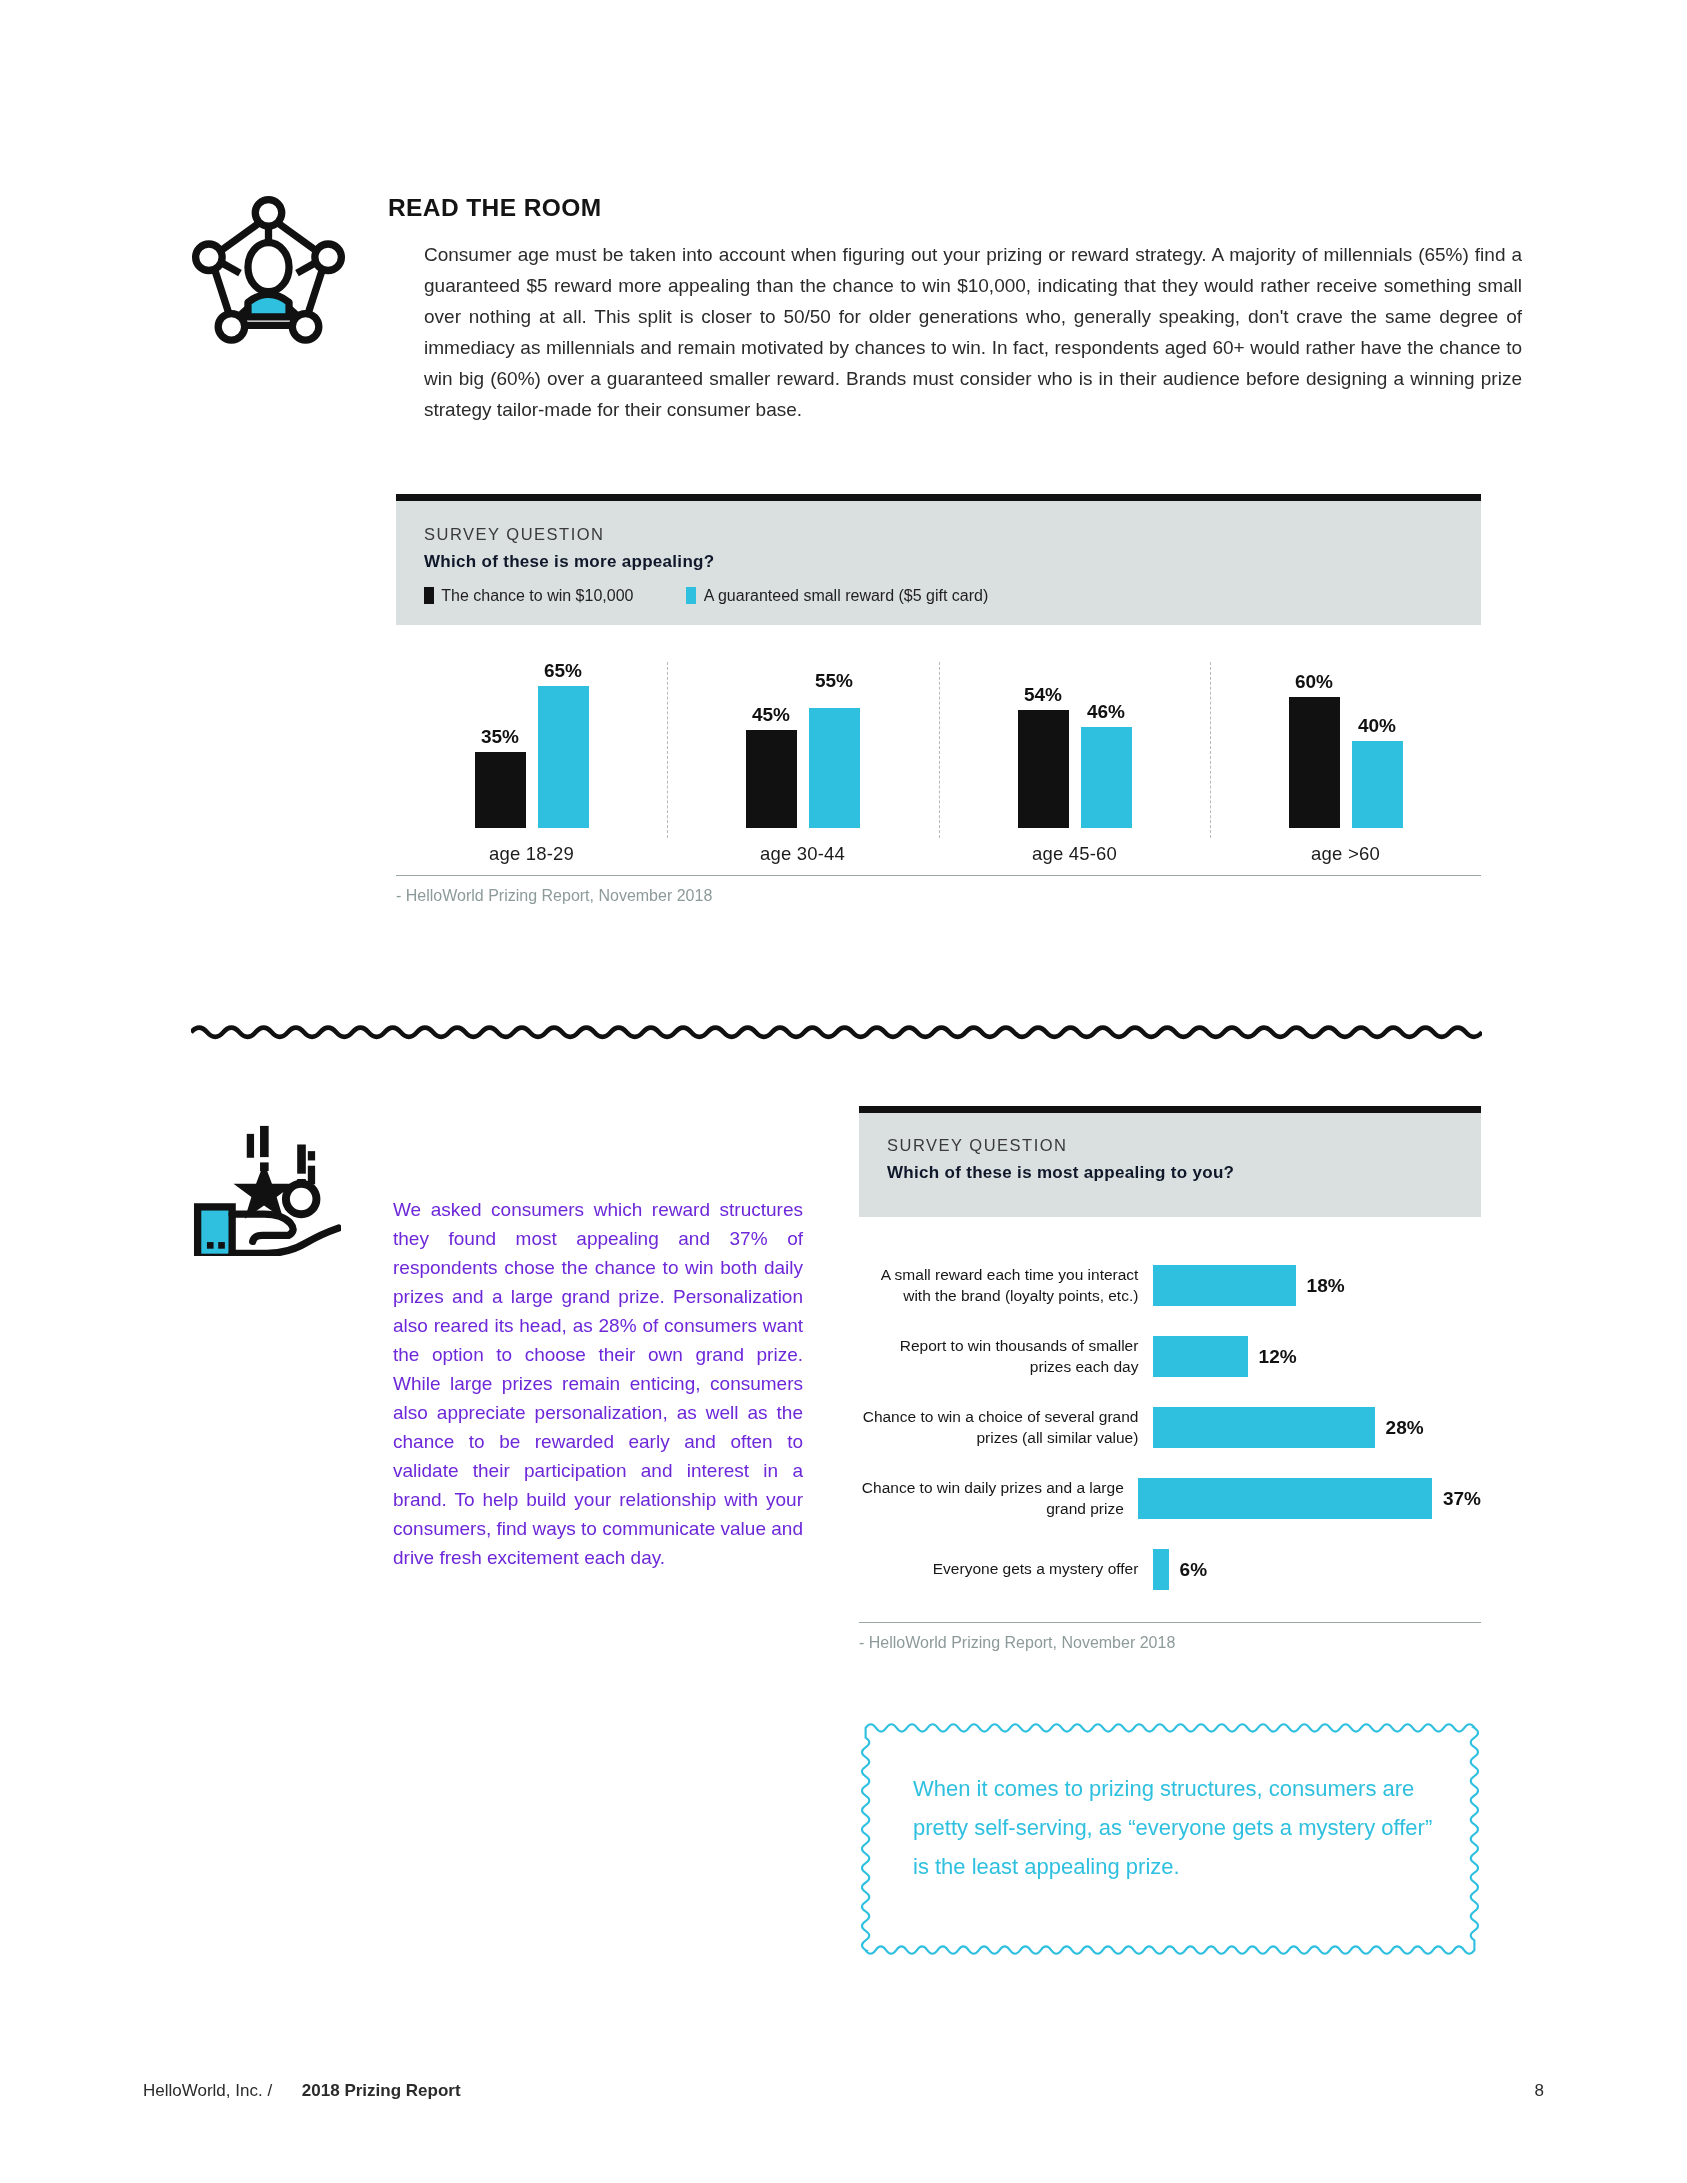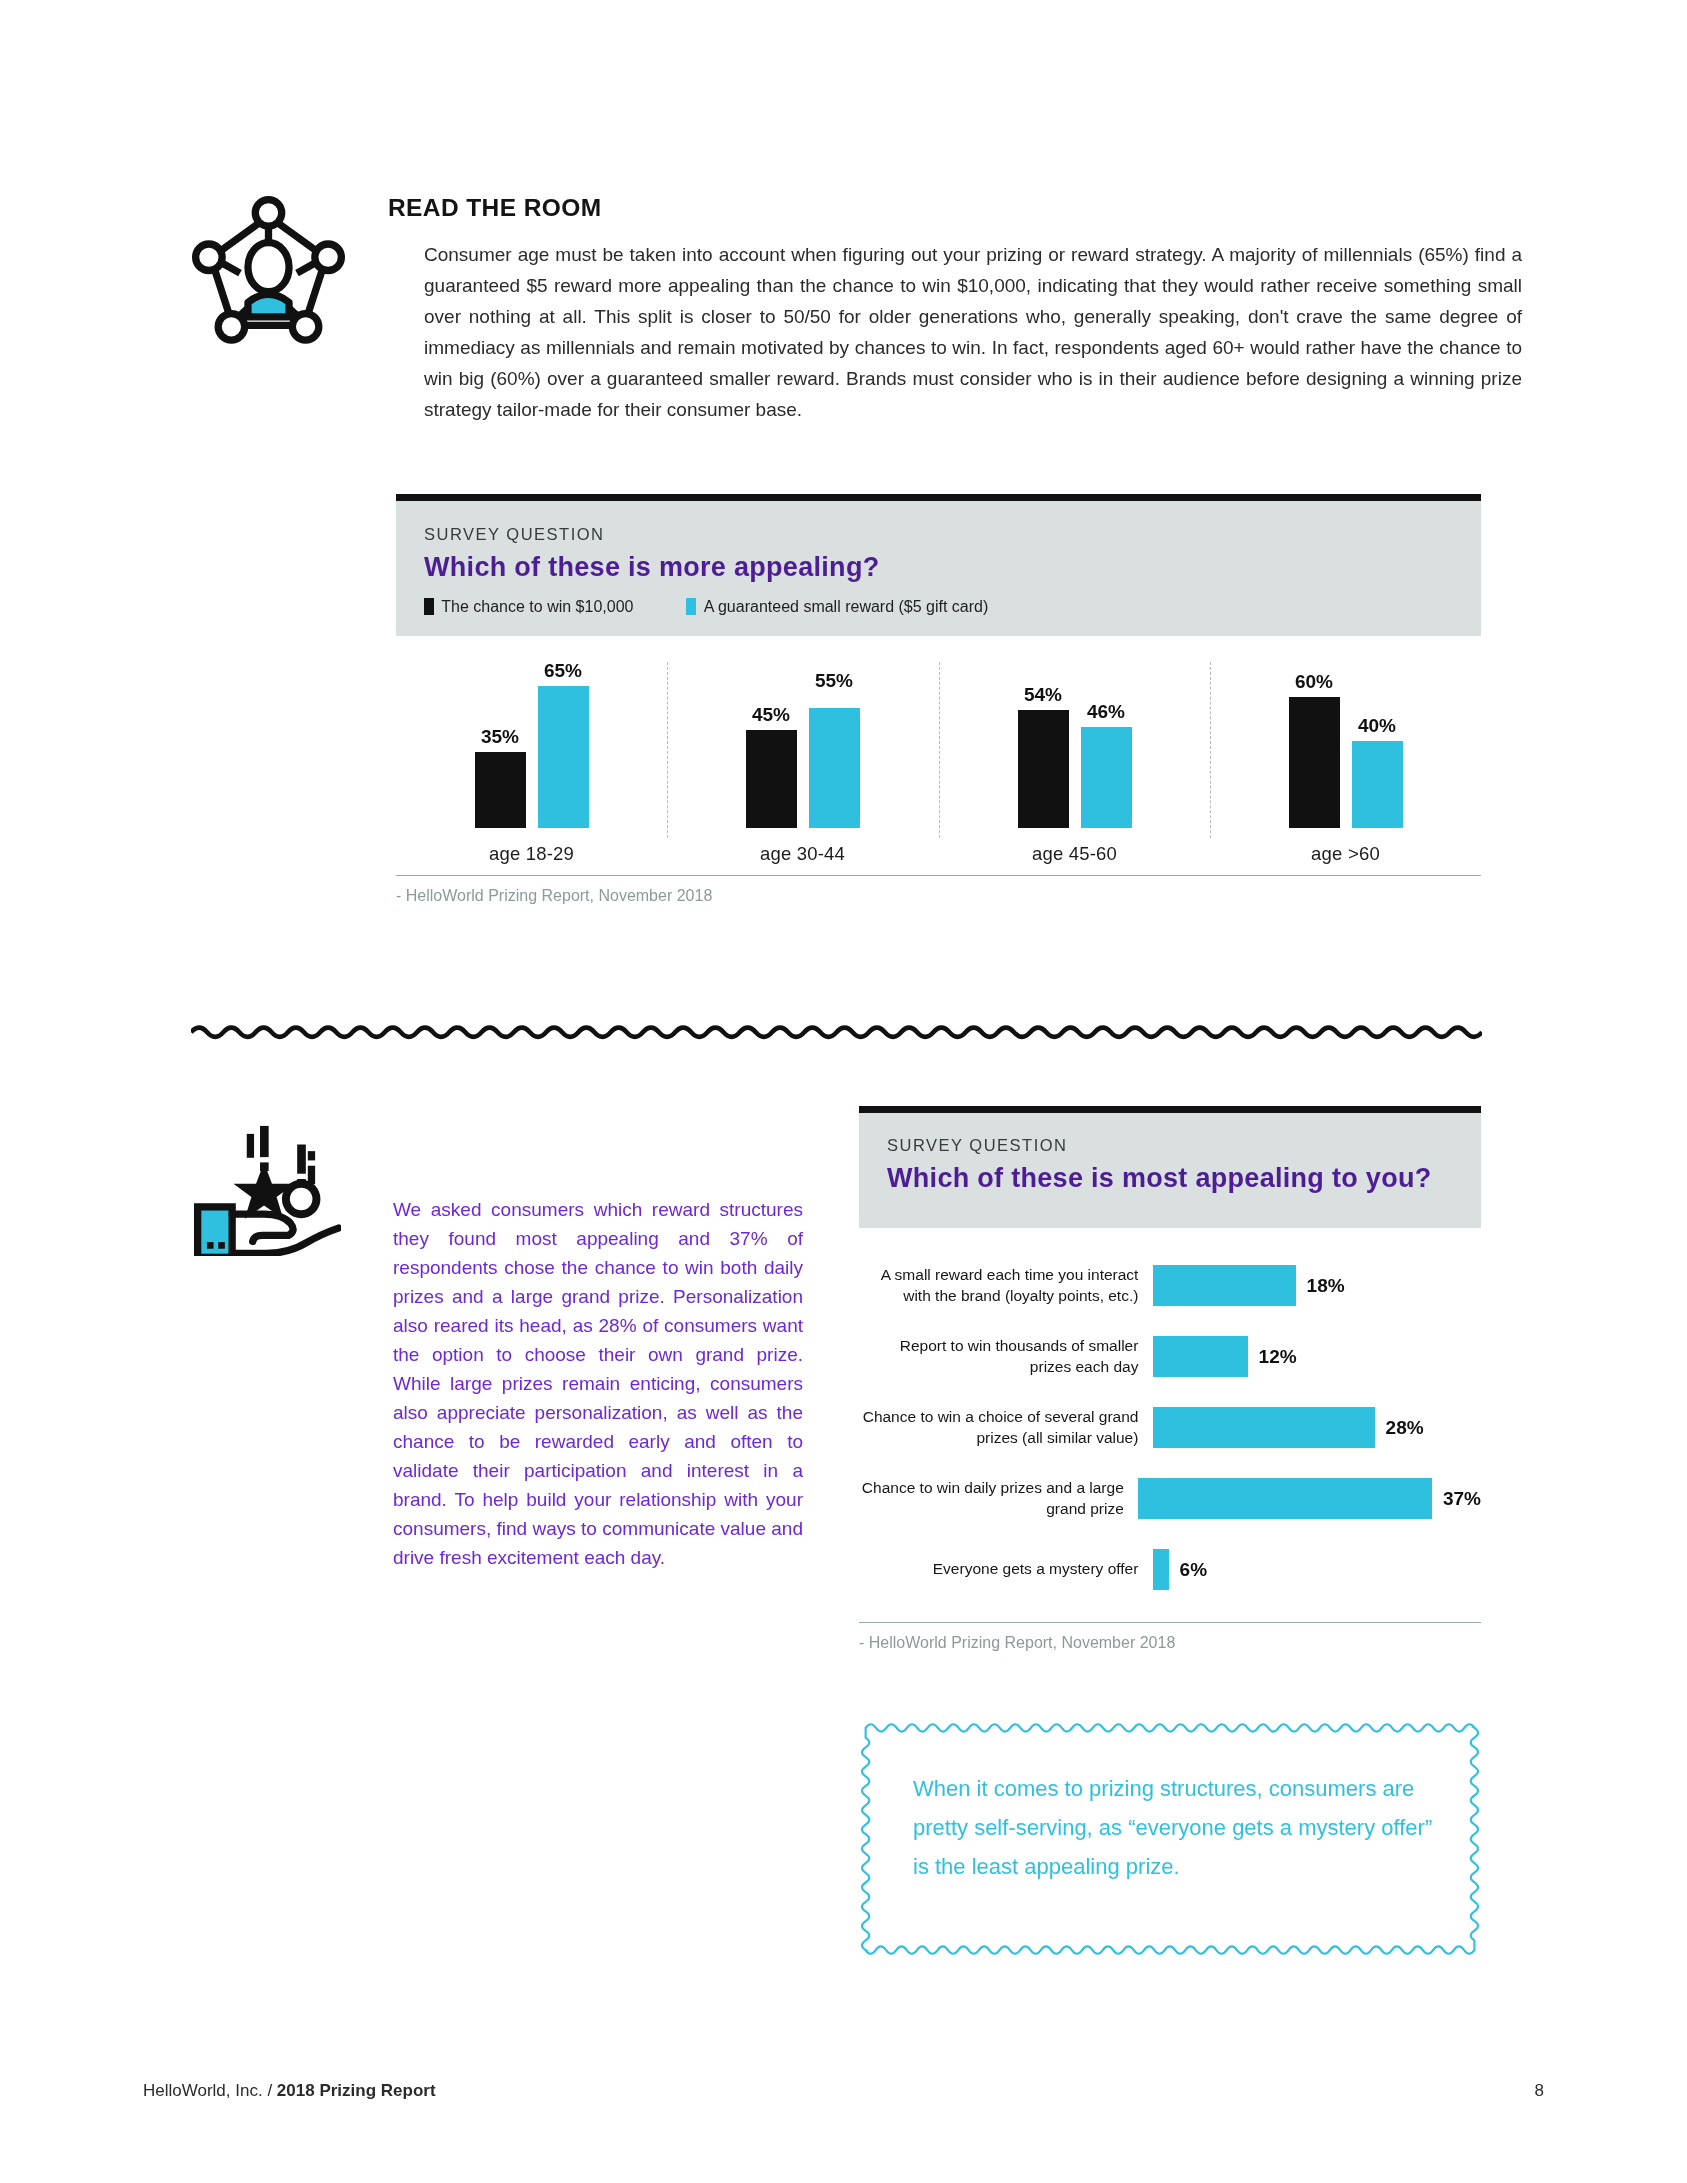--- a/index.html
+++ b/index.html
@@ -63,24 +63,24 @@
   }
   .card-topbar { height: 7.3px; background: #111111; width: 100%; }
   .card-grey { background: #dadfdf; padding: 24px 28px 20px 28px; }
   .sq-label {
     font-size: 16.5px;
     letter-spacing: 1.5px;
     color: #3a3a3a;
     margin-bottom: 8px;
   }
   .sq-question {
-    font-size: 27px;
+    font-size: 17px;
     font-weight: bold;
     letter-spacing: 0.3px;
-    color: #4c1d95;
+    color: #0f172a;
     margin-bottom: 14.6px;
   }
   .legend-row { display: flex; align-items: center; gap: 8px; }
   .legend-item { display: flex; align-items: center; font-size: 16px; color: #1f1f1f; }
   .legend-swatch { width: 10px; height: 17px; margin-right: 7.3px; display: inline-block; }
   .sw-black { background: #111111; }
   .sw-cyan  { background: #2fc0e0; }
   .legend-gap { width: 37px; }
 
   
@@ -257,21 +257,21 @@
   }
 
   
   .footer-left {
     position: absolute;
     left: 143px;
     top: 2081px;
     font-size: 17px;
     color: #2b2b2b;
   }
-  .footer-left b { font-weight: bold; }
+  .footer-left b { font-weight: bold; margin-left: 25px; }
   .footer-page {
     position: absolute;
     right: 143px;
     top: 2081px;
     font-size: 17px;
     color: #2b2b2b;
   }
 </style>
 </head>
 <body>

